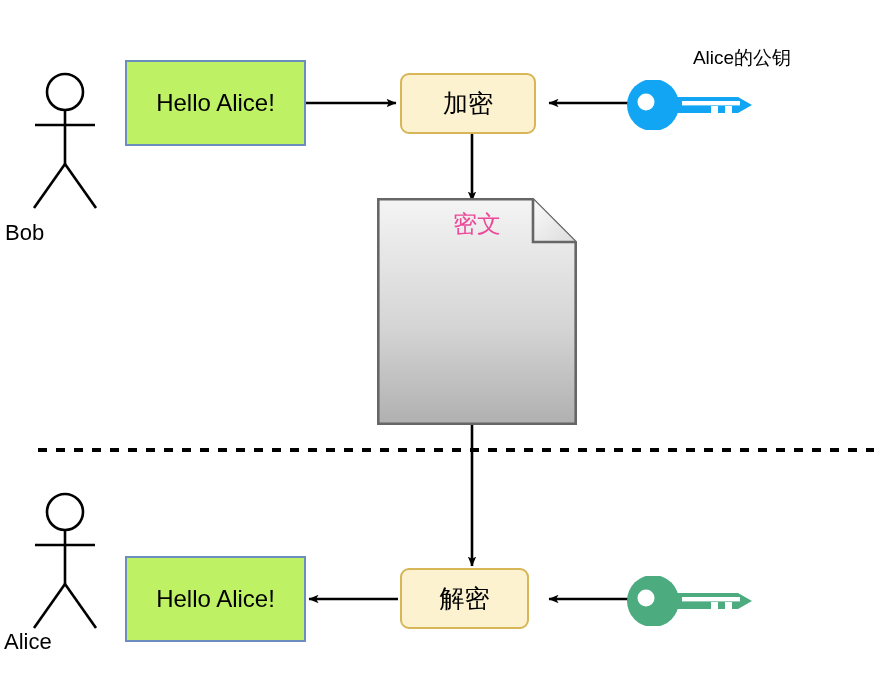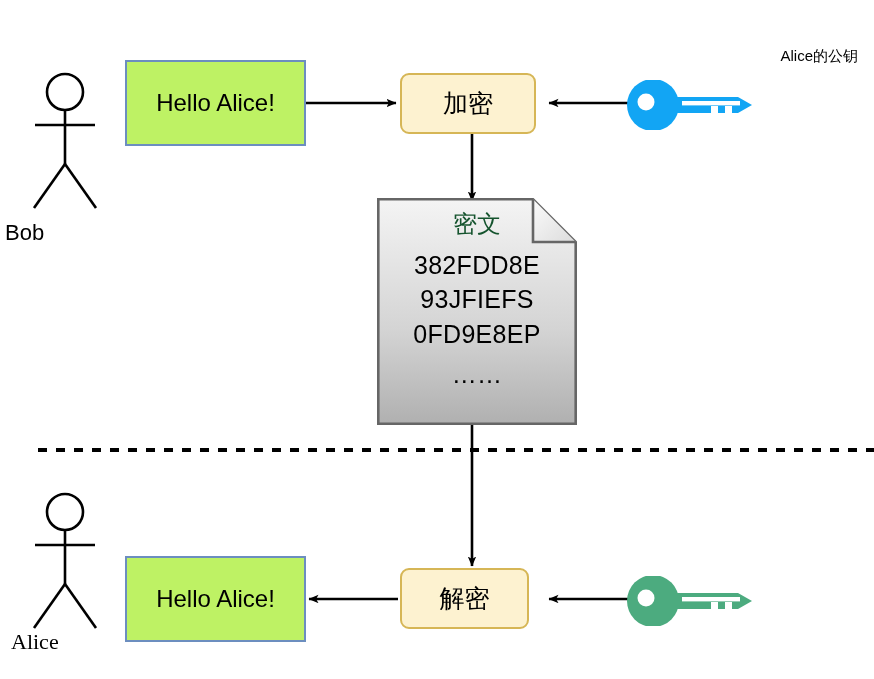--- a/index.html
+++ b/index.html
@@ -69,21 +69,21 @@
   .doc-wrap { position: absolute; }
   .doc-body {
     position: absolute;
     inset: 0;
     display: flex;
     flex-direction: column;
     align-items: center;
   }
   .doc-title {
     font-size: 24px;
-    color: #14532d;
+    color: #ec4899;
     line-height: 1;
     margin-top: 14px;
   }
   .doc-lines {
     margin-top: 14px;
     display: flex;
     flex-direction: column;
     align-items: center;
     gap: 3px;
   }
@@ -93,25 +93,25 @@
     line-height: 1.25;
     letter-spacing: 0.3px;
     white-space: nowrap;
   }
   .doc-line.ellipsis { margin-top: 6px; }
 
   
   .key-icon { position: absolute; }
   .key-label {
     position: absolute;
-    font-size: 15px;
-    color: #000000;
-    line-height: 1;
-    white-space: nowrap;
-    text-align: right;
+    font-size: 19px;
+    color: #000000;
+    line-height: 1;
+    white-space: nowrap;
+    text-align: center;
   }
 
   
   .connectors {
     position: absolute;
     left: 0; top: 0;
     width: 874px;
     height: 679px;
     pointer-events: none;
   }
@@ -183,39 +183,33 @@
   </div>
   <div class="key-label" style="left:626px; top:48px; width:232px;">Alice的公钥</div>
 
   <div class="doc-wrap" style="left:377px; top:198px; width:200px; height:227px;">
     <svg width="200" height="227" viewBox="0 0 200 227" style="position:absolute; left:0; top:0;">
       <path d="M1.3,1.3 L156,1.3 L198.7,44 L198.7,225.7 L1.3,225.7 Z" fill="url(#docGrad)" stroke="#666666" stroke-width="2.6" stroke-linejoin="miter"></path>
       <path d="M156,1.3 L156,44 L198.7,44" fill="url(#foldGrad)" stroke="#666666" stroke-width="2.6" stroke-linejoin="miter"></path>
     </svg>
     <div class="doc-body">
       <div class="doc-title">密文</div>
-      <div class="doc-lines">
-        <div class="doc-line">382FDD8E</div>
-        <div class="doc-line">93JFIEFS</div>
-        <div class="doc-line">0FD9E8EP</div>
-        <div class="doc-line ellipsis">……</div>
-      </div>
     </div>
   </div>
 
   <div class="abs" style="left:26px; top:490px;">
     <svg class="actor-svg" width="78" height="145" viewBox="0 0 78 145">
       <circle cx="39" cy="22" r="18" fill="none" stroke="#000000" stroke-width="2.6"></circle>
       <line x1="39" y1="40" x2="39" y2="94" stroke="#000000" stroke-width="2.6"></line>
       <line x1="9" y1="55" x2="69" y2="55" stroke="#000000" stroke-width="2.6"></line>
       <line x1="39" y1="94" x2="8" y2="138" stroke="#000000" stroke-width="2.6"></line>
       <line x1="39" y1="94" x2="70" y2="138" stroke="#000000" stroke-width="2.6"></line>
     </svg>
   </div>
-  <div class="actor-label" style="left:11px; top:631px;font-family:Liberation Serif, serif;">Alice</div>
+  <div class="actor-label" style="left:4px; top:631px;">Alice</div>
 
   <div class="msg-box" style="left:125px; top:556px; width:181px; height:86px;">
     <span class="msg-text">Hello Alice!</span>
   </div>
 
   <div class="proc-box" style="left:400px; top:568px; width:129px; height:61px;">
     <span class="proc-text">解密</span>
   </div>
 
   <div class="key-icon" style="left:626px; top:576px;">

